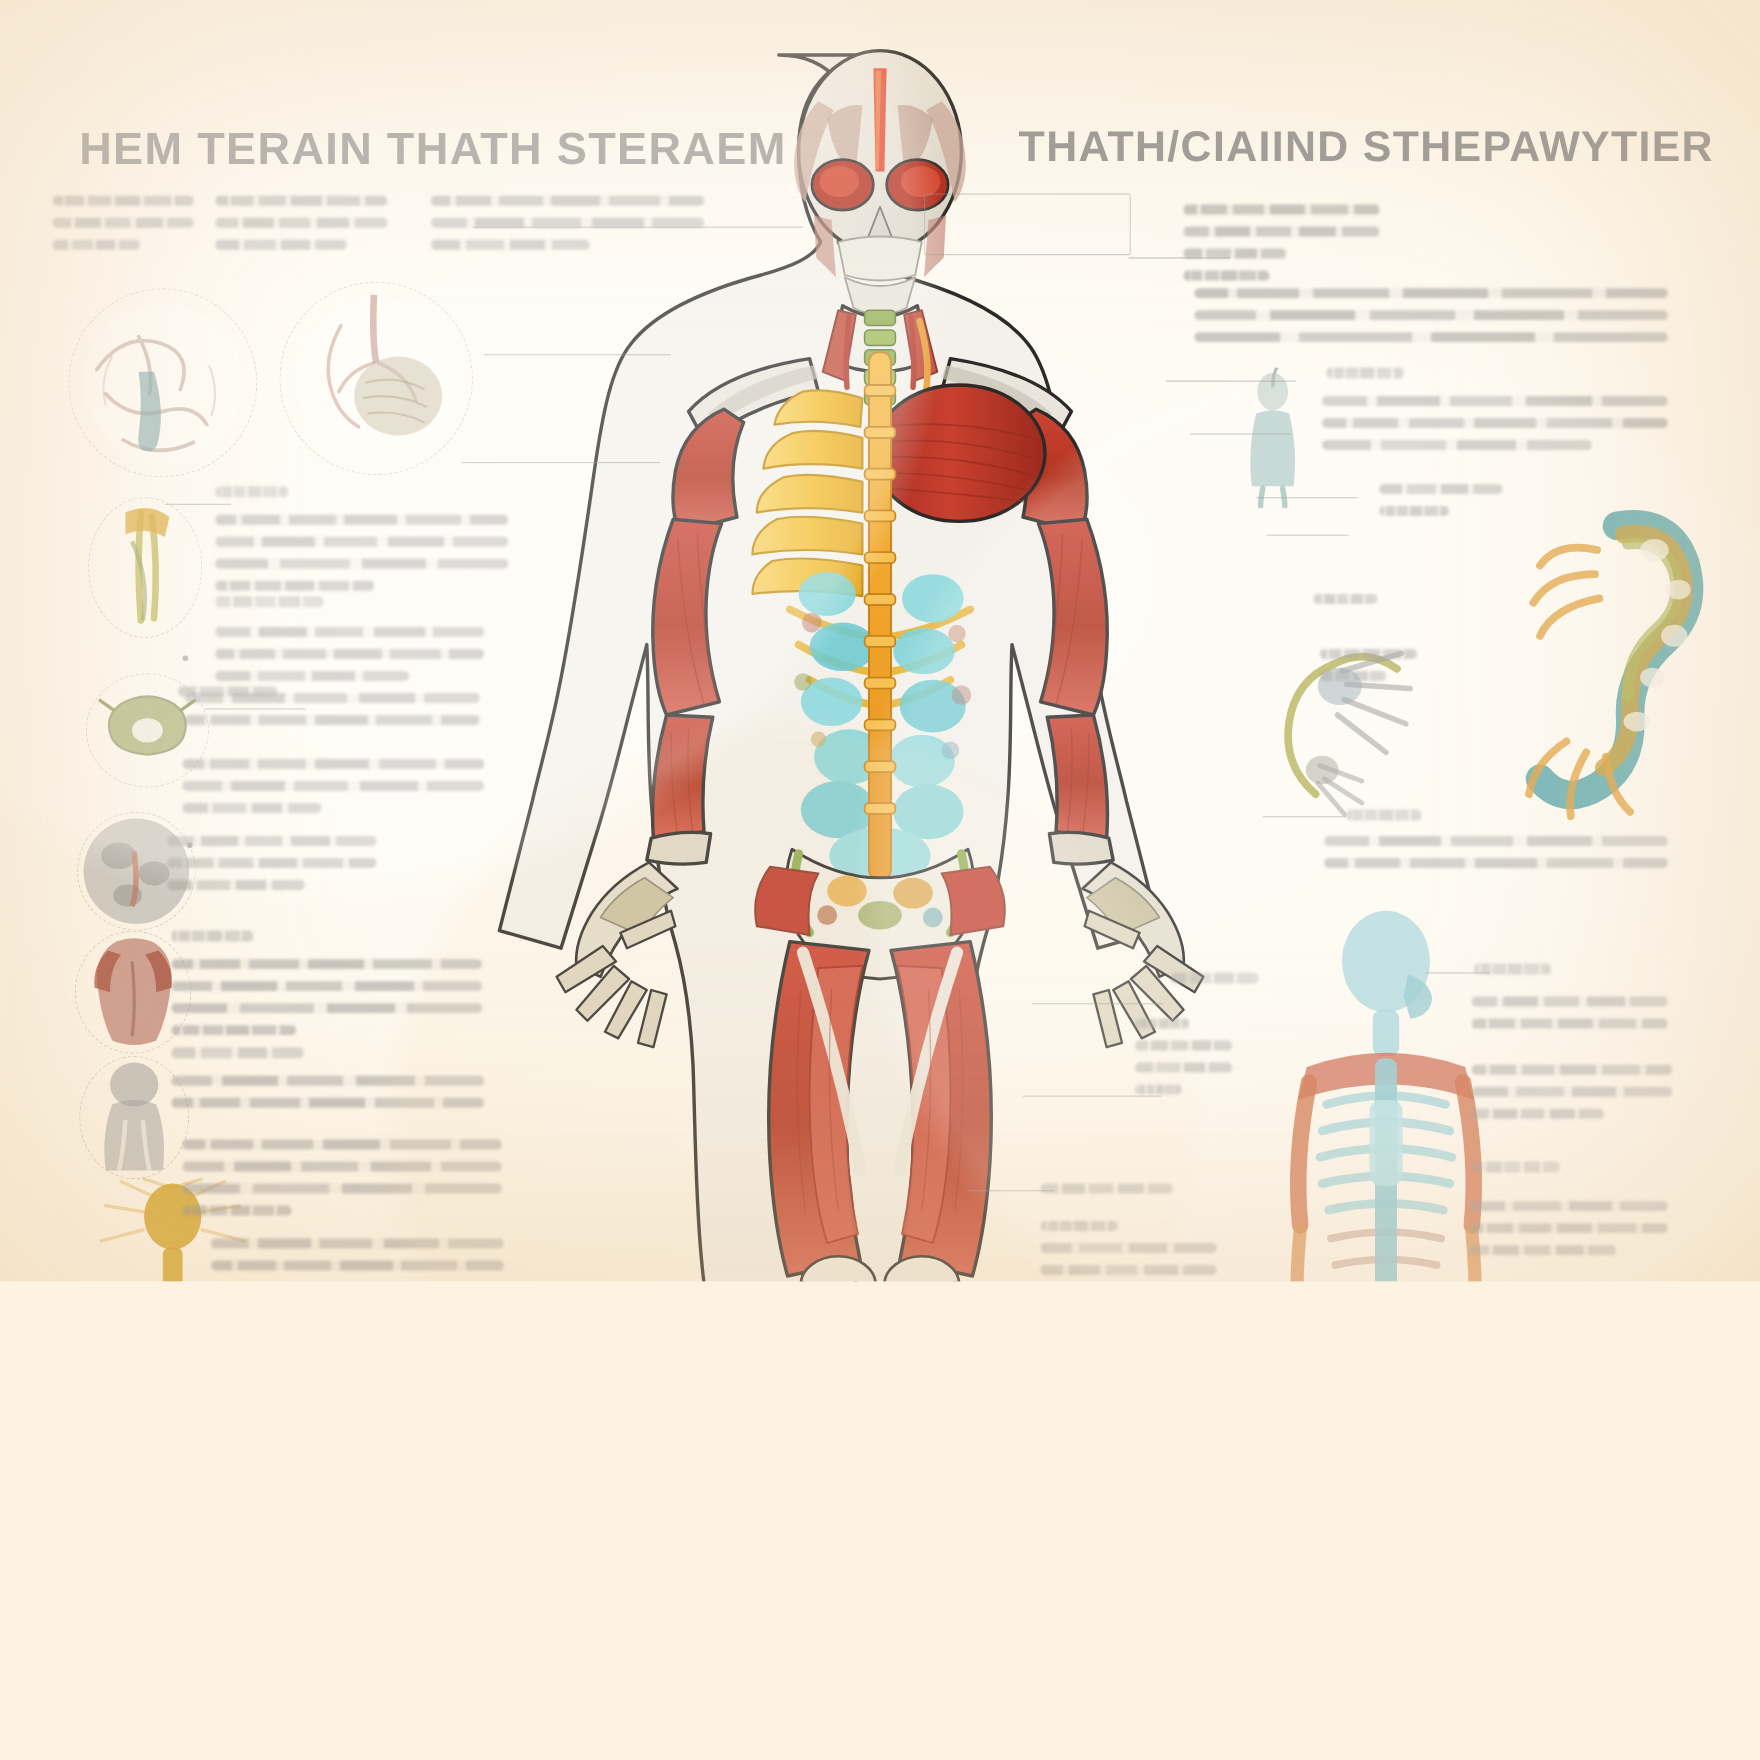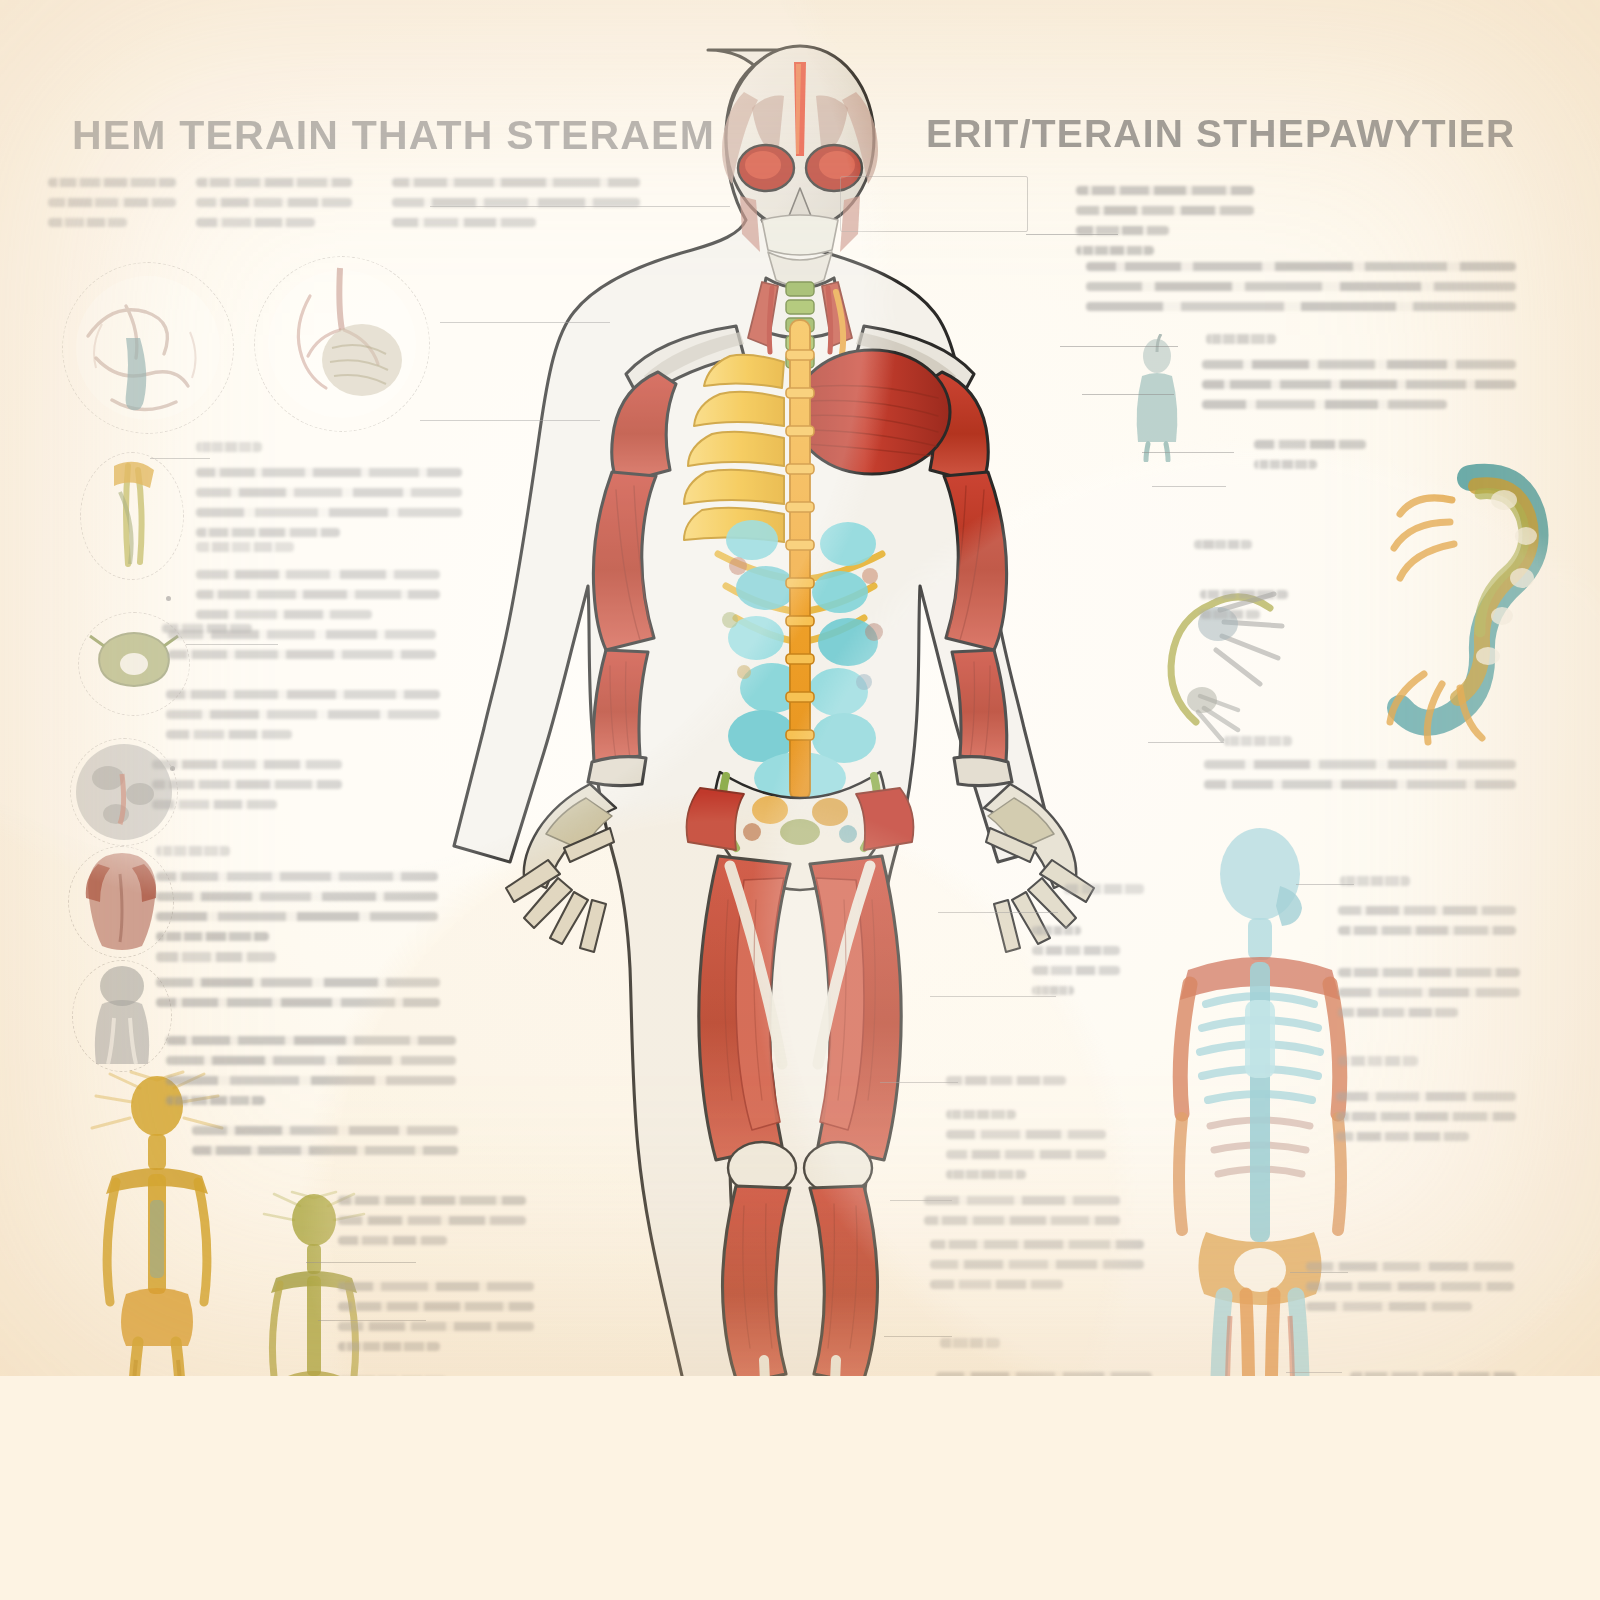--- a/index.html
+++ b/index.html
@@ -1,19 +1,19 @@
 <!DOCTYPE html>
 <html><head>
 <meta charset="utf-8">
 <style>
   html,body{margin:0;padding:0;background:#fdf3e3;}
   body{font-family:"Liberation Sans",sans-serif;}
 
   #poster{
-    position:relative;width:1600px;height:1376px;overflow:hidden;
+    position:relative;width:1600px;height:1165px;overflow:hidden;
     background:
       radial-gradient(ellipse 120% 110% at 50% 45%, #fffdf8 0%, #fefaf1 34%, #fdf3e2 62%, #f9e6c8 84%, #f5dcb6 100%);
   }
   
   #grain{position:absolute;inset:0;pointer-events:none;opacity:.5;
     background-image:
       radial-gradient(circle at 18% 22%, rgba(255,255,255,.5) 0 34%, transparent 36%),
       radial-gradient(circle at 78% 68%, rgba(255,255,255,.38) 0 30%, transparent 32%),
       radial-gradient(circle at 45% 88%, rgba(247,226,193,.35) 0 26%, transparent 28%);
   }
@@ -61,21 +61,21 @@
     border:1.4px dashed rgba(160,150,140,.42);}
   .inset svg{position:absolute;inset:0;}
   svg{display:block;}
 </style>
 </head>
 <body>
 
 <div id="poster">
 
   <div class="title" id="title-left">HEM TERAIN THATH STERAEM</div>
-  <div class="title" id="title-right">ERIT/TERAIN STHEPAWYTIER</div>
+  <div class="title" id="title-right">THATH/CIAIIND STHEPAWYTIER</div>
 
   <svg id="main-figure" style="position:absolute;left:400px;top:20px;width:800px;height:1560px;" viewBox="0 0 800 1560">
     <defs>
       <linearGradient id="gMus" x1="0" y1="0" x2="1" y2="0">
         <stop offset="0%" stop-color="#a92f22"></stop>
           <stop offset="45%" stop-color="#c9402f"></stop>
         <stop offset="100%" stop-color="#9c2a1e"></stop>
       </linearGradient>
       <linearGradient id="gMusV" x1="0" y1="0" x2="0" y2="1">
         <stop offset="0%" stop-color="#cb4433"></stop>

